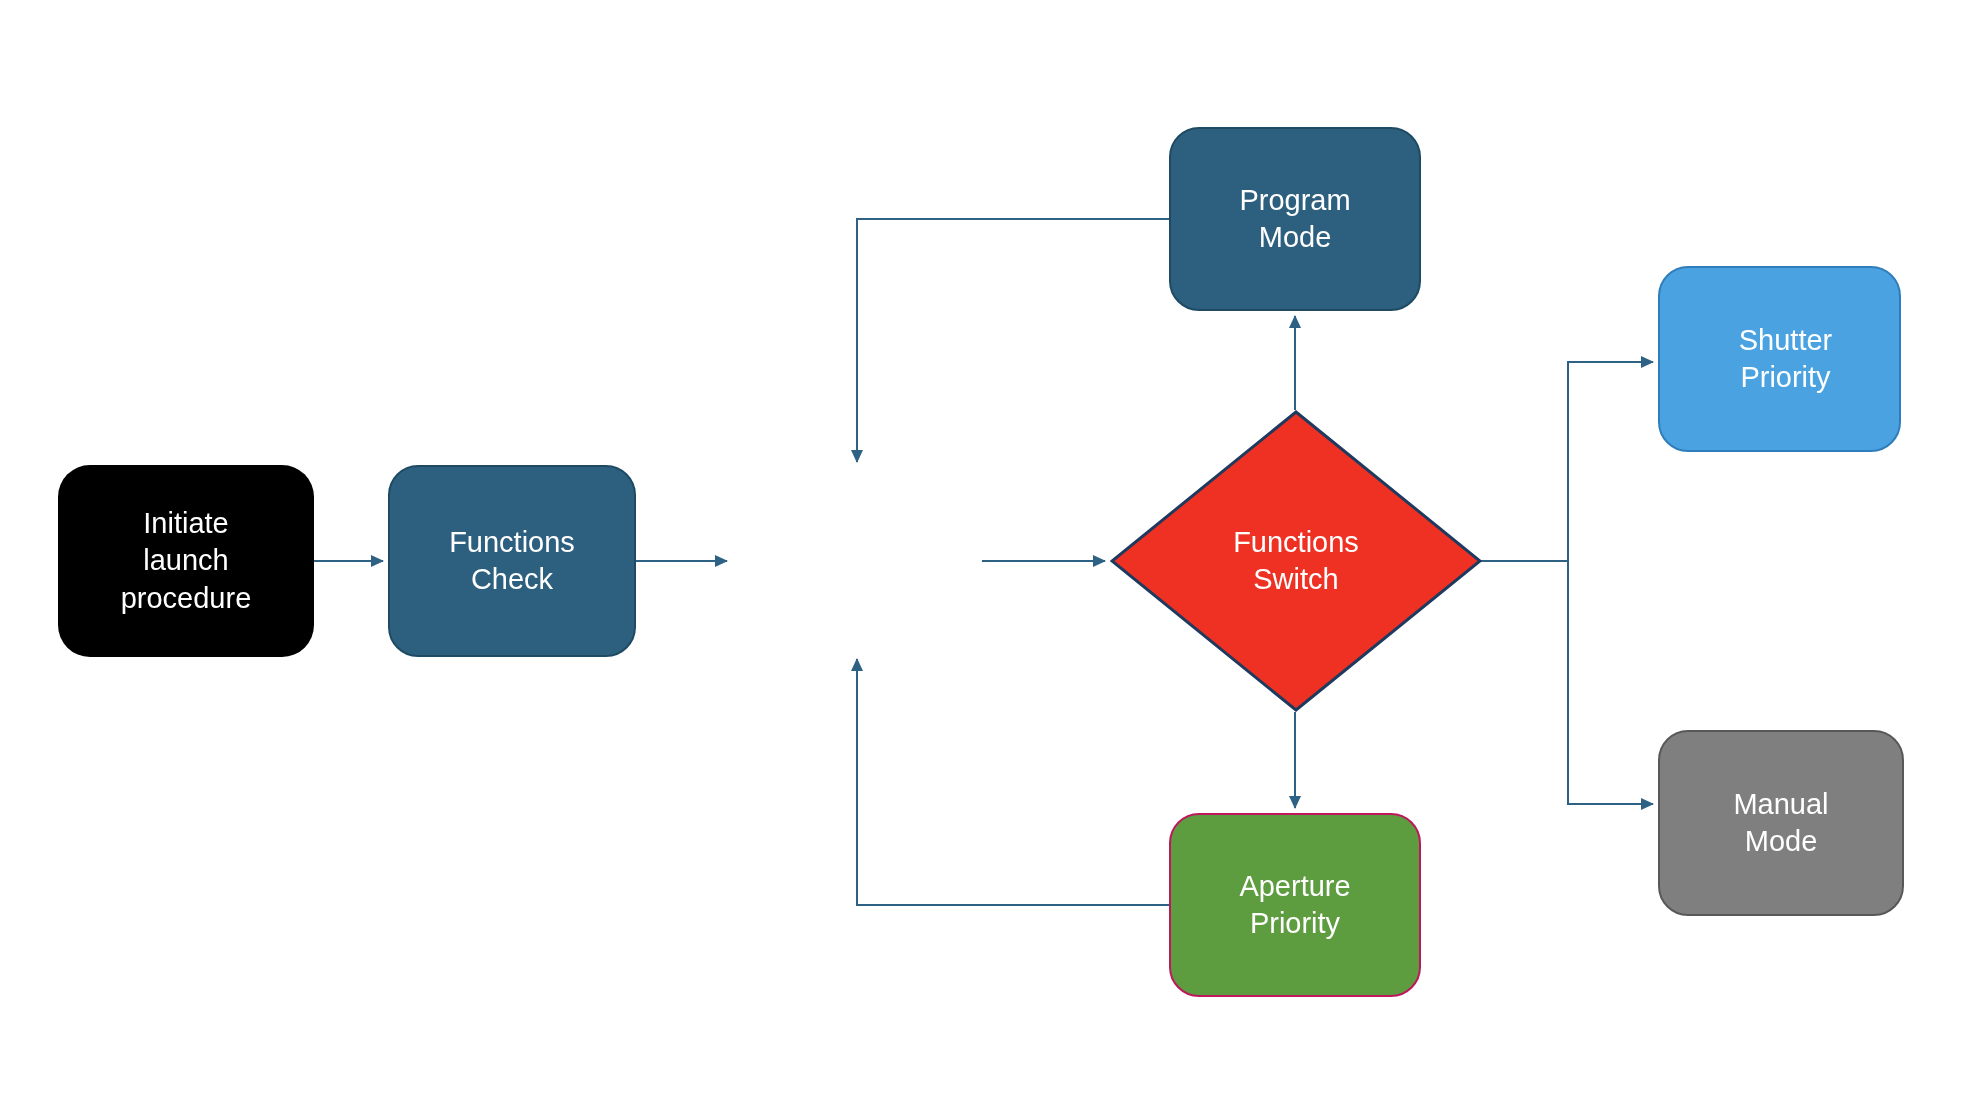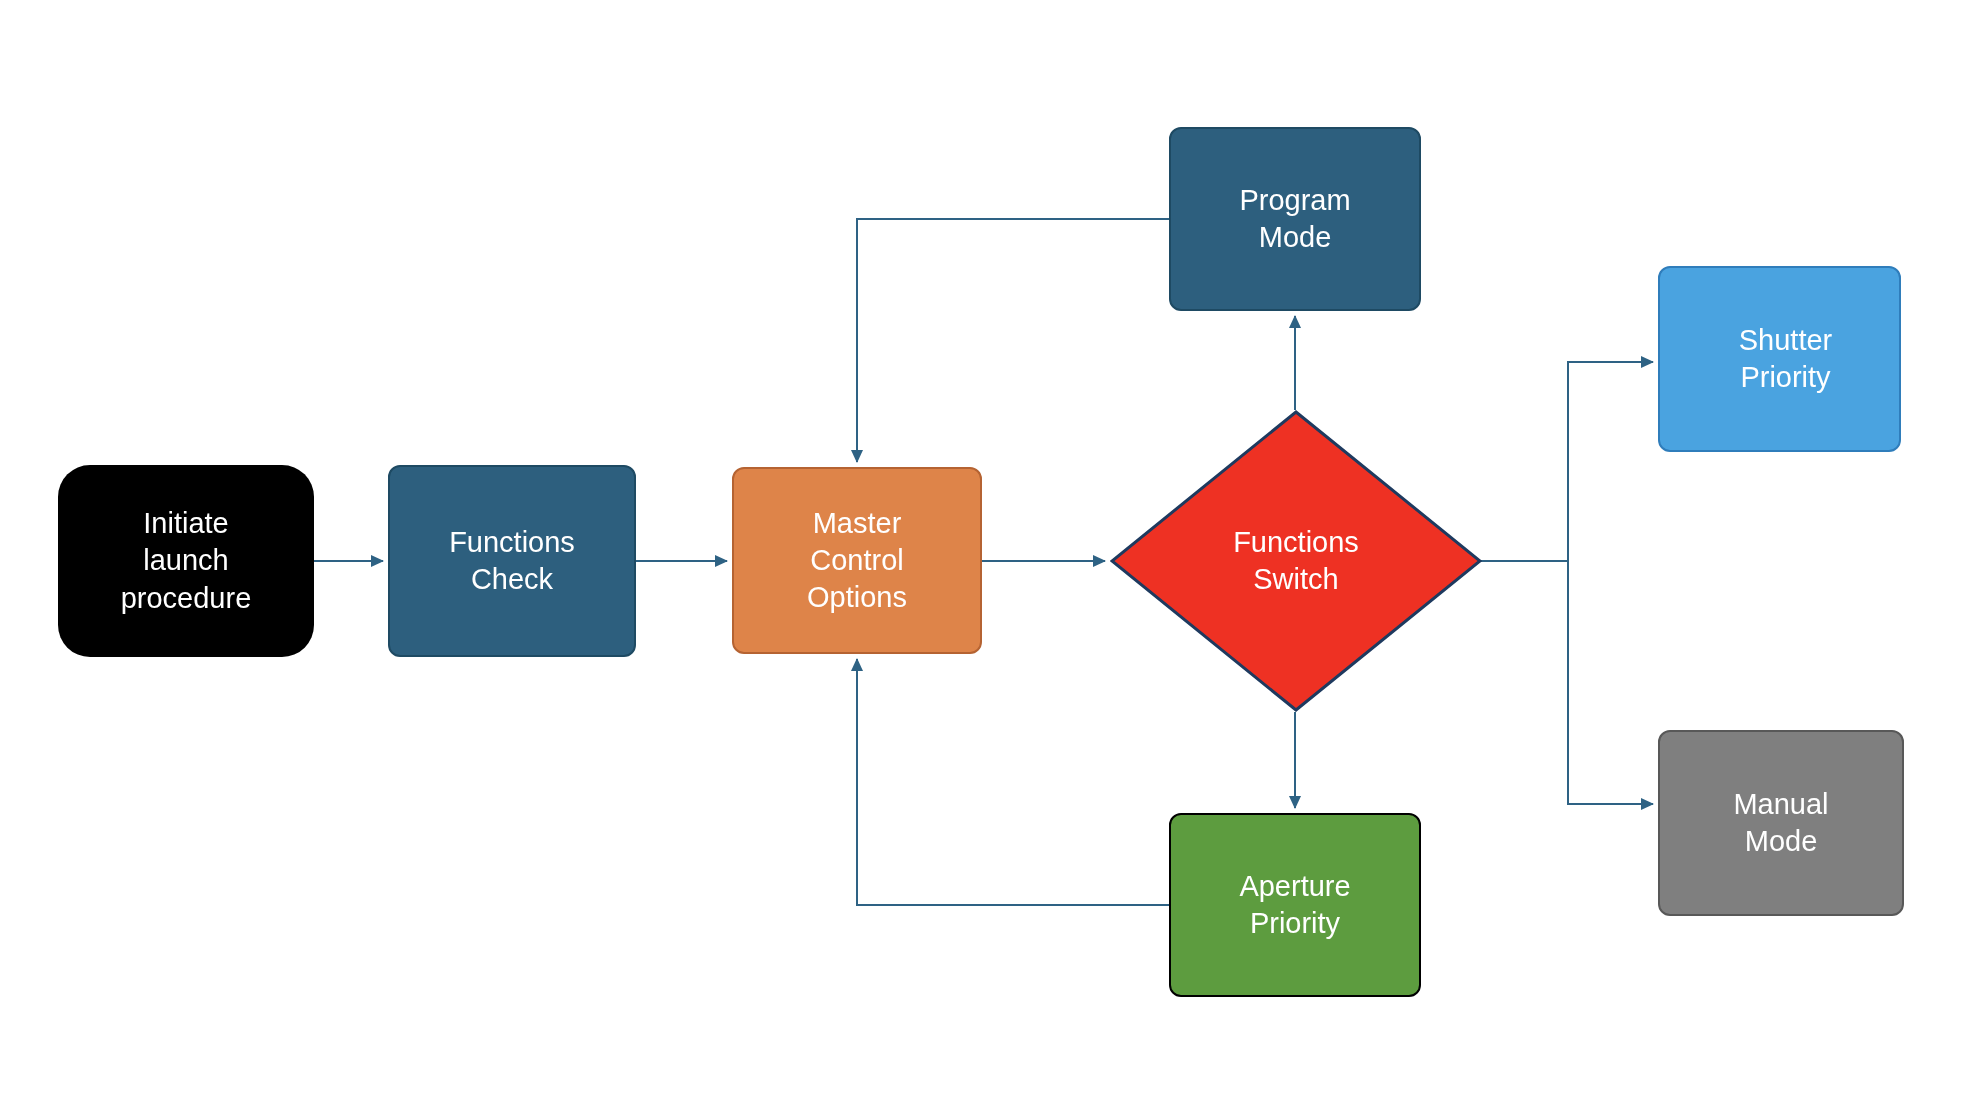--- a/index.html
+++ b/index.html
@@ -20,30 +20,30 @@
   .node {
     position: absolute;
     display: flex;
     align-items: center;
     justify-content: center;
     text-align: center;
     color: #ffffff;
     font-size: 29px;
     line-height: 1.28;
     white-space: pre-line;
-    border-radius: 12px;
+    border-radius: 30px;
     box-sizing: border-box;
   }
   .node-initiate   { left: 58px;   top: 465px; width: 256px; height: 192px; border-radius: 32px; }
   .node-functions  { left: 388px;  top: 465px; width: 248px; height: 192px; border: 2px solid #1e4a63; }
   .node-master     { left: 732px;  top: 467px; width: 250px; height: 187px; border: 2px solid #b56332; }
   .node-program    { left: 1169px; top: 127px; width: 252px; height: 184px; border: 2px solid #1e4a63; }
   .node-shutter    { left: 1658px; top: 266px; width: 243px; height: 186px; border: 2px solid #2f7dbb; padding-left: 12px; }
   .node-manual     { left: 1658px; top: 710px; width: 246px; height: 186px; border: 2px solid #585858; }
-  .node-aperture   { left: 1169px; top: 813px; width: 252px; height: 184px; border: 2px solid #000000; }
+  .node-aperture   { left: 1169px; top: 813px; width: 252px; height: 184px; border: 2px solid #be185d; }
   .diamond-wrap {
     position: absolute;
     left: 1110px; top: 410px;
     width: 372px; height: 302px;
   }
   .diamond-wrap svg { display: block; }
   .diamond-label {
     position: absolute;
     left: 0; top: 0;
     width: 100%; height: 100%;
@@ -86,25 +86,20 @@
     <span>Initiate
 launch
 procedure</span>
   </div>
 
   <div class="node node-functions" style="background: rgb(45, 95, 126);">
     <span>Functions
 Check</span>
   </div>
 
-  <div class="node node-master" style="background: rgb(222, 132, 73);">
-    <span>Master
-Control
-Options</span>
-  </div>
 
   <div class="diamond-wrap">
     <svg width="372" height="302" viewBox="0 0 372 302" xmlns="http://www.w3.org/2000/svg">
       <polygon points="186,2 370,151 186,300 2,151" stroke-width="3" stroke="#1E3A5F" fill="#EE3123"></polygon>
     </svg>
     <div class="diamond-label">Functions
 Switch</div>
   </div>
 
   <div class="node node-program" style="background: rgb(45, 95, 126);">

